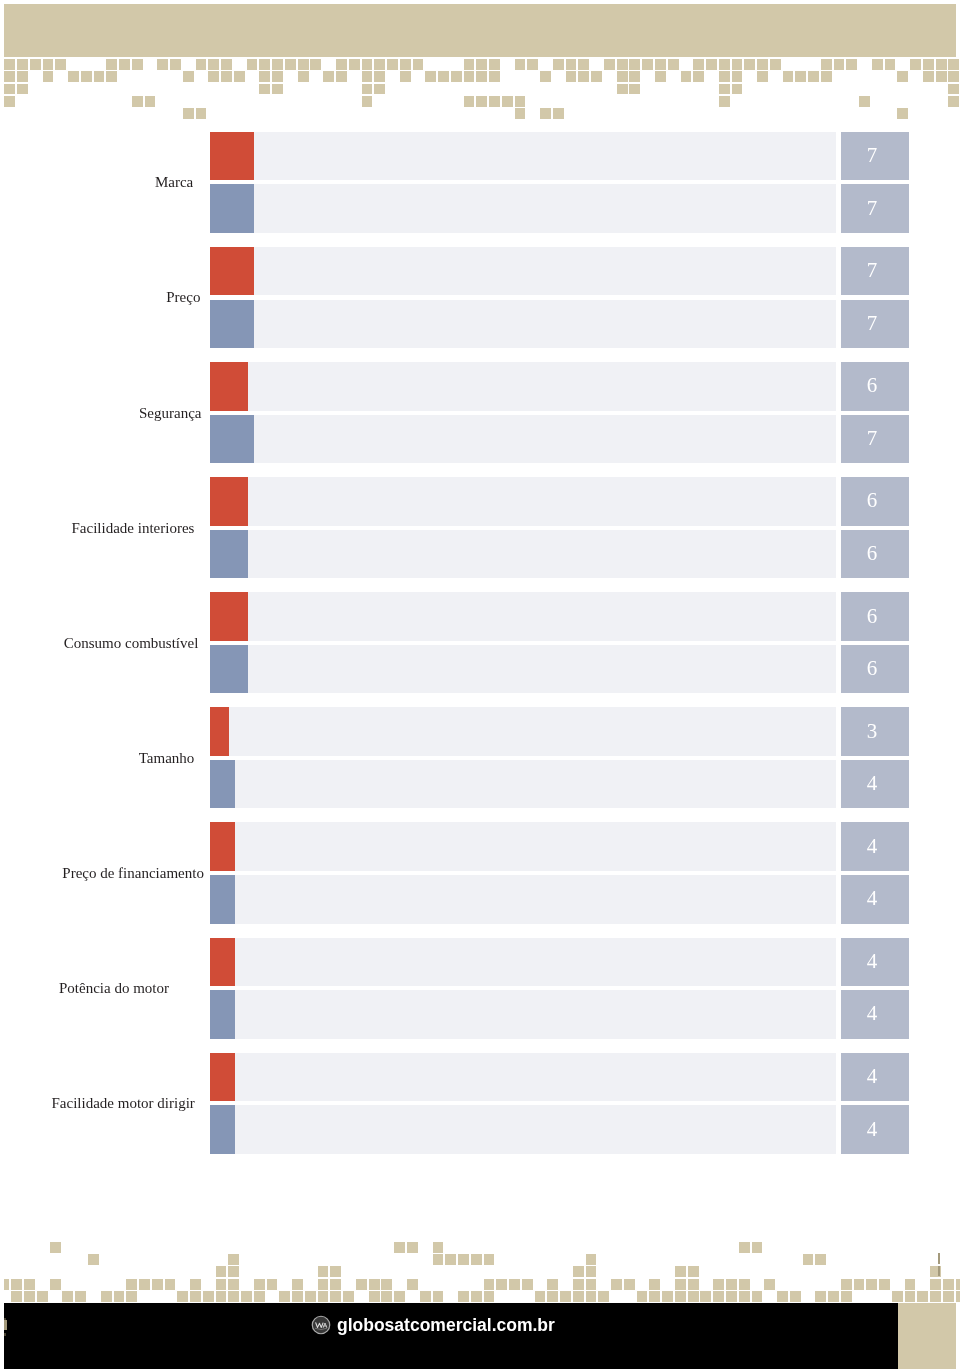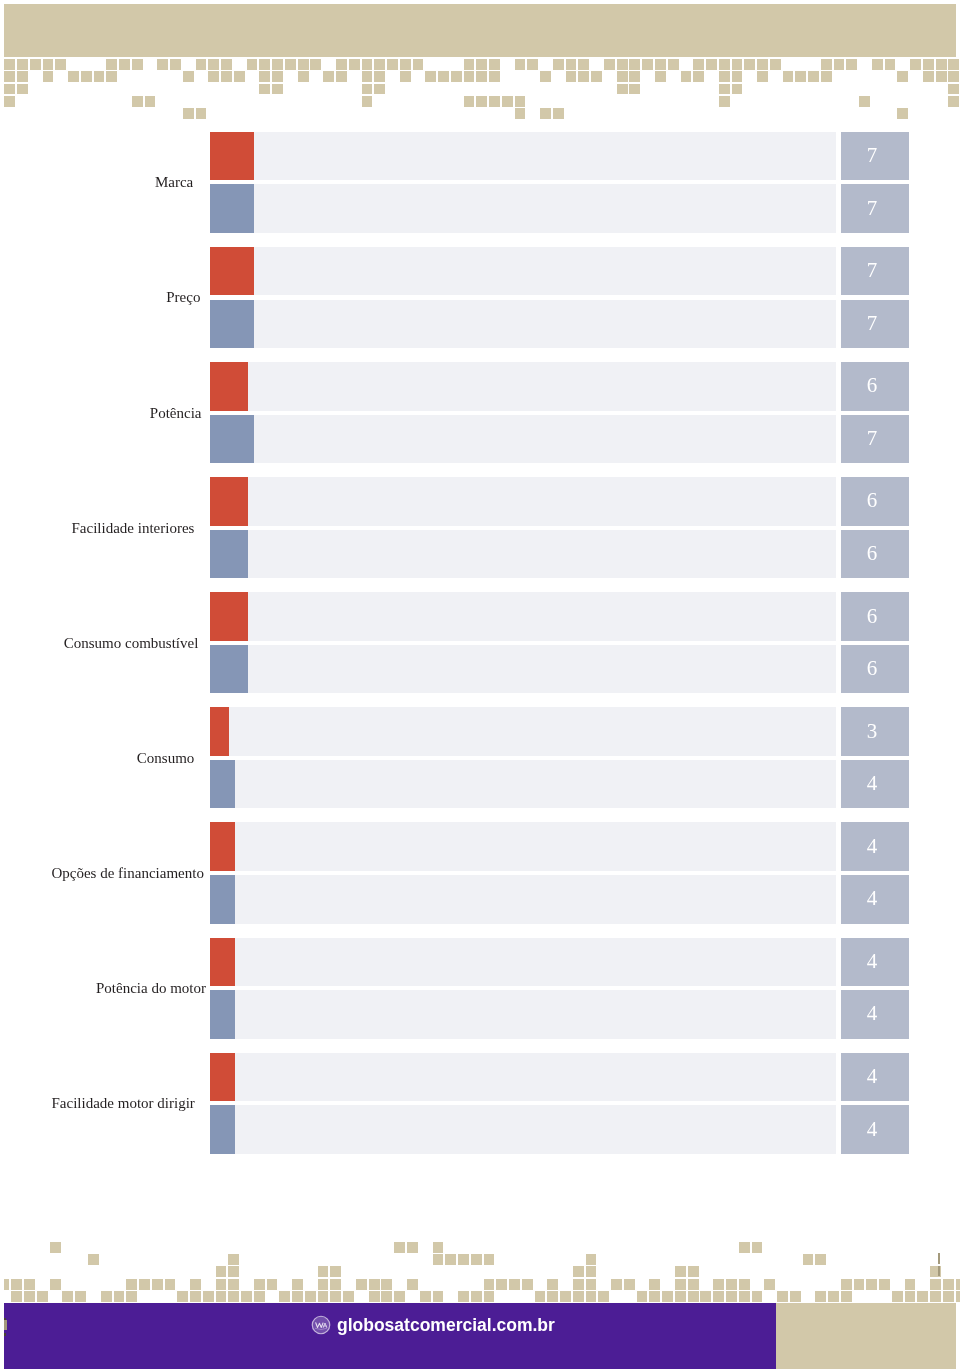--- a/index.html
+++ b/index.html
@@ -169,21 +169,21 @@
       <div class="valtext" style="font-size: 21px; left: 838.2px; width: 67.5px; top: 197.78px;">7</div>
       <div class="cat-label" style="font-size: 15px; right: 759.6px; top: 290.45px;">Preço</div>
       <div class="track" style="background: rgb(240, 241, 245); left: 210px; top: 246.9px; width: 626px; height: 48.6px;"></div>
       <div class="fill" style="background: rgb(208, 76, 55); left: 210px; top: 246.9px; width: 43.82px; height: 48.6px;"></div>
       <div class="valbox" style="background: rgb(179, 186, 203); left: 841px; top: 246.9px; width: 67.5px; height: 48.6px;"></div>
       <div class="valtext" style="font-size: 21px; left: 838.2px; width: 67.5px; top: 260.28px;">7</div>
       <div class="track" style="background: rgb(240, 241, 245); left: 210px; top: 299.5px; width: 626px; height: 48.6px;"></div>
       <div class="fill" style="background: rgb(133, 150, 182); left: 210px; top: 299.5px; width: 43.82px; height: 48.6px;"></div>
       <div class="valbox" style="background: rgb(179, 186, 203); left: 841px; top: 299.5px; width: 67.5px; height: 48.6px;"></div>
       <div class="valtext" style="font-size: 21px; left: 838.2px; width: 67.5px; top: 312.88px;">7</div>
-      <div class="cat-label" style="font-size: 15px; right: 758.5px; top: 405.55px;">Potência</div>
+      <div class="cat-label" style="font-size: 15px; right: 758.5px; top: 405.55px;">Segurança</div>
       <div class="track" style="background: rgb(240, 241, 245); left: 210px; top: 362px; width: 626px; height: 48.6px;"></div>
       <div class="fill" style="background: rgb(208, 76, 55); left: 210px; top: 362px; width: 37.56px; height: 48.6px;"></div>
       <div class="valbox" style="background: rgb(179, 186, 203); left: 841px; top: 362px; width: 67.5px; height: 48.6px;"></div>
       <div class="valtext" style="font-size: 21px; left: 838.2px; width: 67.5px; top: 375.38px;">6</div>
       <div class="track" style="background: rgb(240, 241, 245); left: 210px; top: 414.6px; width: 626px; height: 48.6px;"></div>
       <div class="fill" style="background: rgb(133, 150, 182); left: 210px; top: 414.6px; width: 43.82px; height: 48.6px;"></div>
       <div class="valbox" style="background: rgb(179, 186, 203); left: 841px; top: 414.6px; width: 67.5px; height: 48.6px;"></div>
       <div class="valtext" style="font-size: 21px; left: 838.2px; width: 67.5px; top: 427.98px;">7</div>
       <div class="cat-label" style="font-size: 15px; right: 765.6px; top: 520.65px;">Facilidade interiores</div>
       <div class="track" style="background: rgb(240, 241, 245); left: 210px; top: 477.1px; width: 626px; height: 48.6px;"></div>
@@ -196,39 +196,39 @@
       <div class="valtext" style="font-size: 21px; left: 838.2px; width: 67.5px; top: 543.08px;">6</div>
       <div class="cat-label" style="font-size: 15px; right: 761.7px; top: 635.75px;">Consumo combustível</div>
       <div class="track" style="background: rgb(240, 241, 245); left: 210px; top: 592.2px; width: 626px; height: 48.6px;"></div>
       <div class="fill" style="background: rgb(208, 76, 55); left: 210px; top: 592.2px; width: 37.56px; height: 48.6px;"></div>
       <div class="valbox" style="background: rgb(179, 186, 203); left: 841px; top: 592.2px; width: 67.5px; height: 48.6px;"></div>
       <div class="valtext" style="font-size: 21px; left: 838.2px; width: 67.5px; top: 605.58px;">6</div>
       <div class="track" style="background: rgb(240, 241, 245); left: 210px; top: 644.8px; width: 626px; height: 48.6px;"></div>
       <div class="fill" style="background: rgb(133, 150, 182); left: 210px; top: 644.8px; width: 37.56px; height: 48.6px;"></div>
       <div class="valbox" style="background: rgb(179, 186, 203); left: 841px; top: 644.8px; width: 67.5px; height: 48.6px;"></div>
       <div class="valtext" style="font-size: 21px; left: 838.2px; width: 67.5px; top: 658.18px;">6</div>
-      <div class="cat-label" style="font-size: 15px; right: 765.7px; top: 750.85px;">Consumo</div>
+      <div class="cat-label" style="font-size: 15px; right: 765.7px; top: 750.85px;">Tamanho</div>
       <div class="track" style="background: rgb(240, 241, 245); left: 210px; top: 707.3px; width: 626px; height: 48.6px;"></div>
       <div class="fill" style="background: rgb(208, 76, 55); left: 210px; top: 707.3px; width: 18.78px; height: 48.6px;"></div>
       <div class="valbox" style="background: rgb(179, 186, 203); left: 841px; top: 707.3px; width: 67.5px; height: 48.6px;"></div>
       <div class="valtext" style="font-size: 21px; left: 838.2px; width: 67.5px; top: 720.68px;">3</div>
       <div class="track" style="background: rgb(240, 241, 245); left: 210px; top: 759.9px; width: 626px; height: 48.6px;"></div>
       <div class="fill" style="background: rgb(133, 150, 182); left: 210px; top: 759.9px; width: 25.04px; height: 48.6px;"></div>
       <div class="valbox" style="background: rgb(179, 186, 203); left: 841px; top: 759.9px; width: 67.5px; height: 48.6px;"></div>
       <div class="valtext" style="font-size: 21px; left: 838.2px; width: 67.5px; top: 773.28px;">4</div>
-      <div class="cat-label" style="font-size: 15px; right: 756.1px; top: 865.95px;">Opções de financiamento</div>
+      <div class="cat-label" style="font-size: 15px; right: 756.1px; top: 865.95px;">Preço de financiamento</div>
       <div class="track" style="background: rgb(240, 241, 245); left: 210px; top: 822.4px; width: 626px; height: 48.6px;"></div>
       <div class="fill" style="background: rgb(208, 76, 55); left: 210px; top: 822.4px; width: 25.04px; height: 48.6px;"></div>
       <div class="valbox" style="background: rgb(179, 186, 203); left: 841px; top: 822.4px; width: 67.5px; height: 48.6px;"></div>
       <div class="valtext" style="font-size: 21px; left: 838.2px; width: 67.5px; top: 835.78px;">4</div>
       <div class="track" style="background: rgb(240, 241, 245); left: 210px; top: 875px; width: 626px; height: 48.6px;"></div>
       <div class="fill" style="background: rgb(133, 150, 182); left: 210px; top: 875px; width: 25.04px; height: 48.6px;"></div>
       <div class="valbox" style="background: rgb(179, 186, 203); left: 841px; top: 875px; width: 67.5px; height: 48.6px;"></div>
       <div class="valtext" style="font-size: 21px; left: 838.2px; width: 67.5px; top: 888.38px;">4</div>
-      <div class="cat-label" style="font-size: 15px; right: 754px; top: 981.05px;">Potência do motor</div>
+      <div class="cat-label" style="font-size: 15px; right: 791px; top: 981.05px;">Potência do motor</div>
       <div class="track" style="background: rgb(240, 241, 245); left: 210px; top: 937.5px; width: 626px; height: 48.6px;"></div>
       <div class="fill" style="background: rgb(208, 76, 55); left: 210px; top: 937.5px; width: 25.04px; height: 48.6px;"></div>
       <div class="valbox" style="background: rgb(179, 186, 203); left: 841px; top: 937.5px; width: 67.5px; height: 48.6px;"></div>
       <div class="valtext" style="font-size: 21px; left: 838.2px; width: 67.5px; top: 950.88px;">4</div>
       <div class="track" style="background: rgb(240, 241, 245); left: 210px; top: 990.1px; width: 626px; height: 48.6px;"></div>
       <div class="fill" style="background: rgb(133, 150, 182); left: 210px; top: 990.1px; width: 25.04px; height: 48.6px;"></div>
       <div class="valbox" style="background: rgb(179, 186, 203); left: 841px; top: 990.1px; width: 67.5px; height: 48.6px;"></div>
       <div class="valtext" style="font-size: 21px; left: 838.2px; width: 67.5px; top: 1003.48px;">4</div>
       <div class="cat-label" style="font-size: 15px; right: 765.2px; top: 1096.15px;">Facilidade motor dirigir</div>
       <div class="track" style="background: rgb(240, 241, 245); left: 210px; top: 1052.6px; width: 626px; height: 48.6px;"></div>
@@ -360,21 +360,21 @@
       <div class="sq" style="background: rgb(210, 200, 169); left: 585.65px; top: 1254.19px; width: 10.8px; height: 10.8px;"></div>
       <div class="sq" style="background: rgb(210, 200, 169); left: 802.57px; top: 1254.19px; width: 10.8px; height: 10.8px;"></div>
       <div class="sq" style="background: rgb(210, 200, 169); left: 815.33px; top: 1254.19px; width: 10.8px; height: 10.8px;"></div>
       <div class="sq" style="background: rgb(210, 200, 169); left: 49.73px; top: 1241.92px; width: 10.8px; height: 10.8px;"></div>
       <div class="sq" style="background: rgb(210, 200, 169); left: 394.25px; top: 1241.92px; width: 10.8px; height: 10.8px;"></div>
       <div class="sq" style="background: rgb(210, 200, 169); left: 407.01px; top: 1241.92px; width: 10.8px; height: 10.8px;"></div>
       <div class="sq" style="background: rgb(210, 200, 169); left: 432.53px; top: 1241.92px; width: 10.8px; height: 10.8px;"></div>
       <div class="sq" style="background: rgb(210, 200, 169); left: 738.77px; top: 1241.92px; width: 10.8px; height: 10.8px;"></div>
       <div class="sq" style="background: rgb(210, 200, 169); left: 751.53px; top: 1241.92px; width: 10.8px; height: 10.8px;"></div>
     </div>
-  <div id="footer-bar" style="background: #4c1d95; left: 4.25px; top: 1303px; width: 772px; height: 66px;">
+  <div id="footer-bar" style="background: #000000; left: 4.25px; top: 1303px; width: 894px; height: 66px;">
     <div id="footer-logo" style="left: 305.75px; top: 11px; width: 22px; height: 22px;">
       <svg viewBox="0 0 44 44" width="22" height="22" aria-hidden="true">
         <defs>
             <filter id="lgblur" x="-30%" y="-30%" width="160%" height="160%">
           <feGaussianBlur stdDeviation="1.1"></feGaussianBlur>
             </filter>
           </defs>
         <g filter="url(#lgblur)">
           <circle cx="22" cy="22" r="17.5" fill="#ffffff" opacity="0.22"></circle>
           <circle cx="22" cy="22" r="17.5" fill="none" stroke="#ffffff" stroke-width="2.4" opacity="0.62"></circle>

